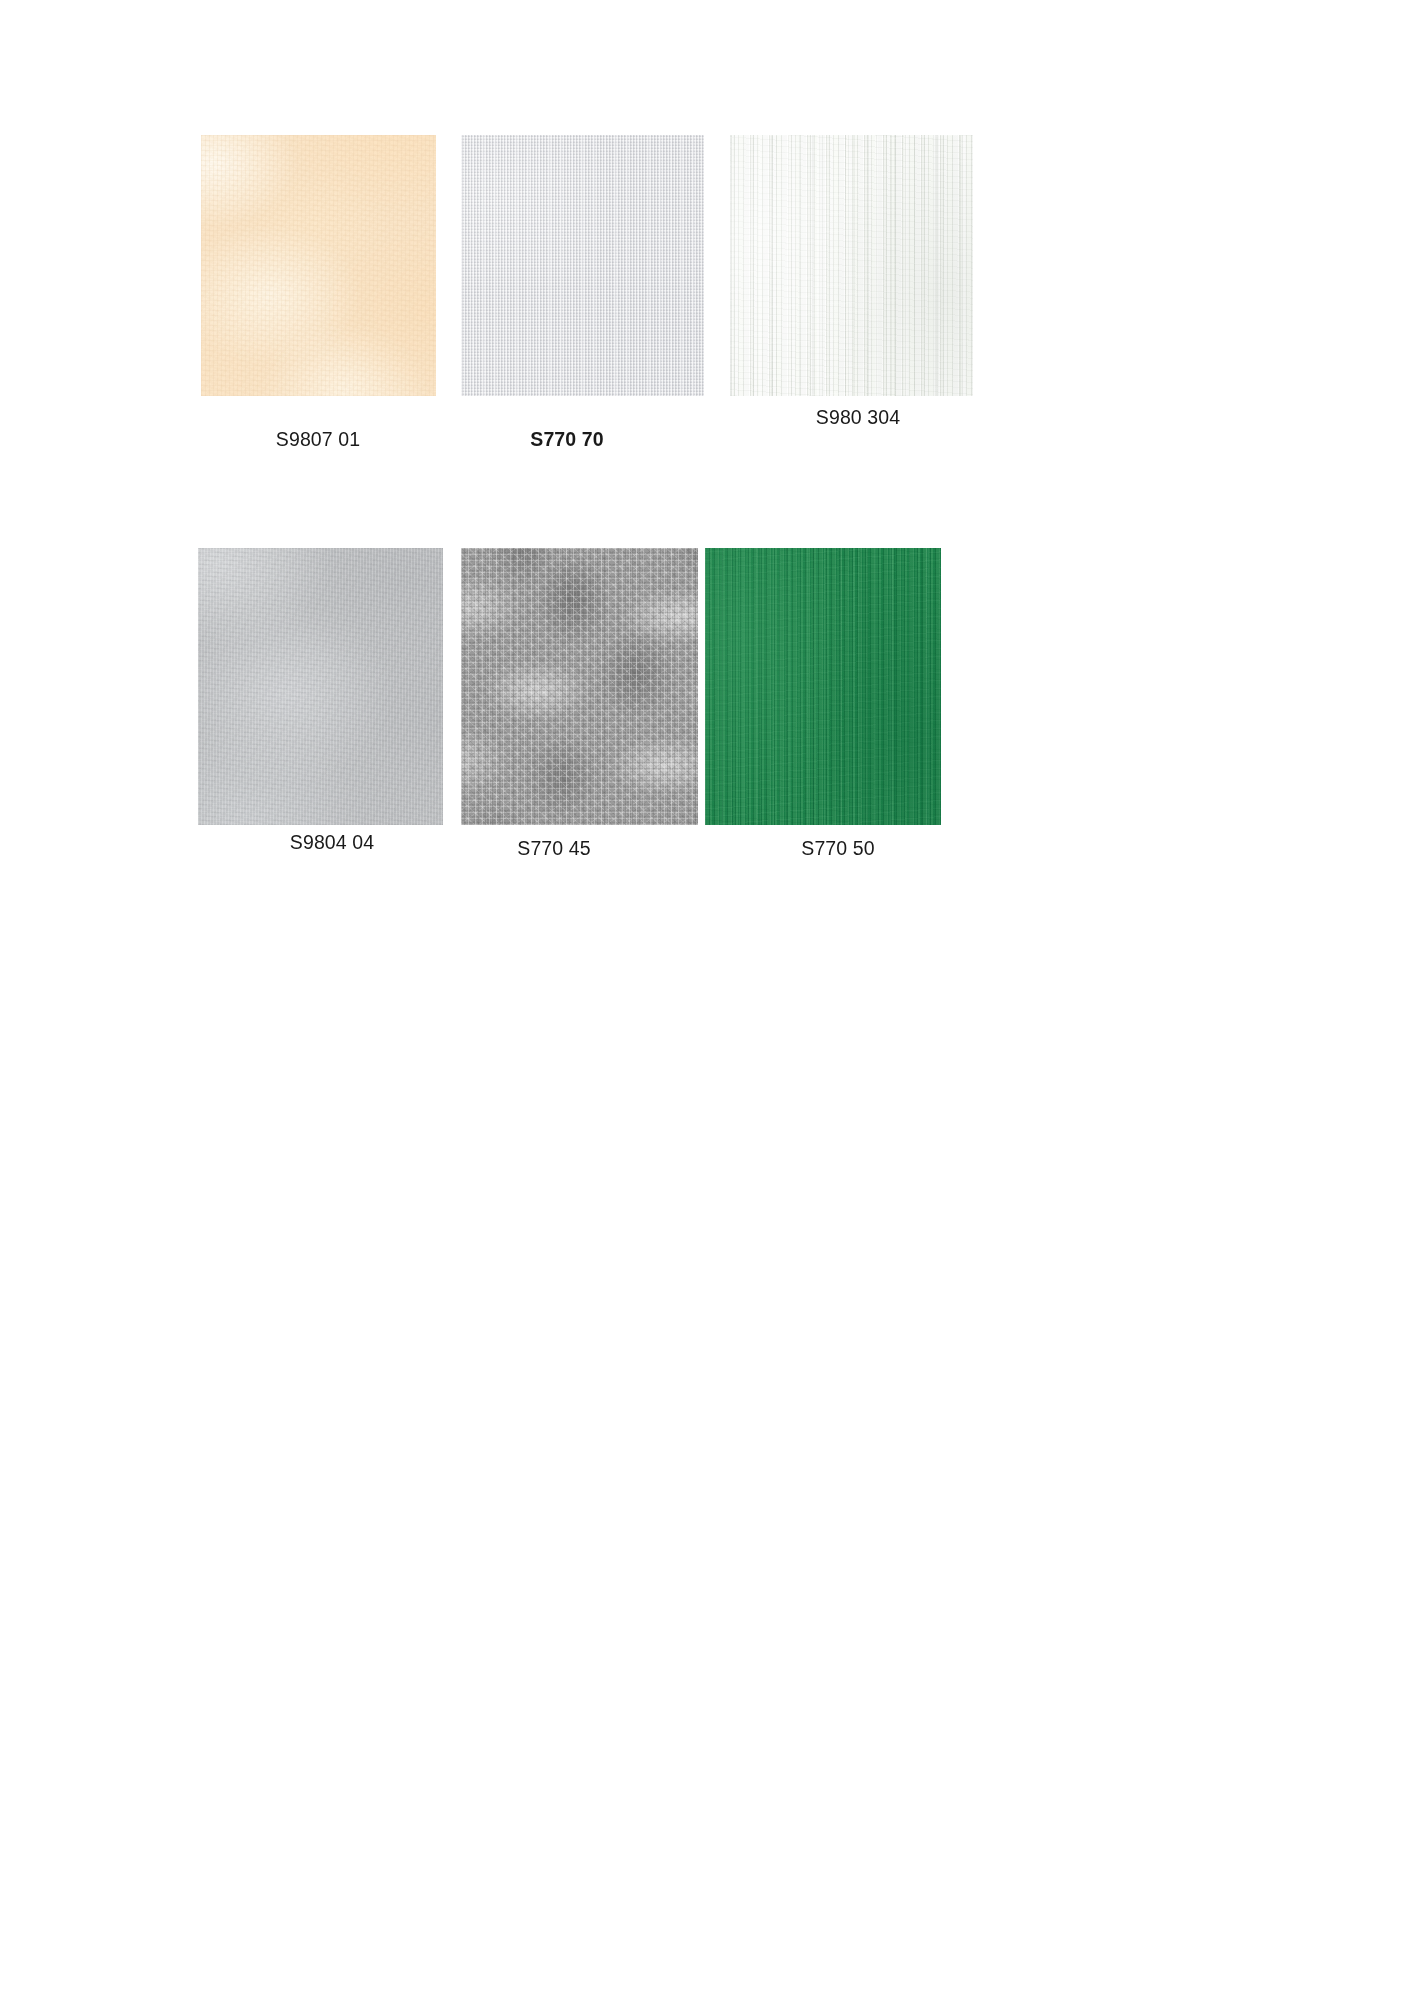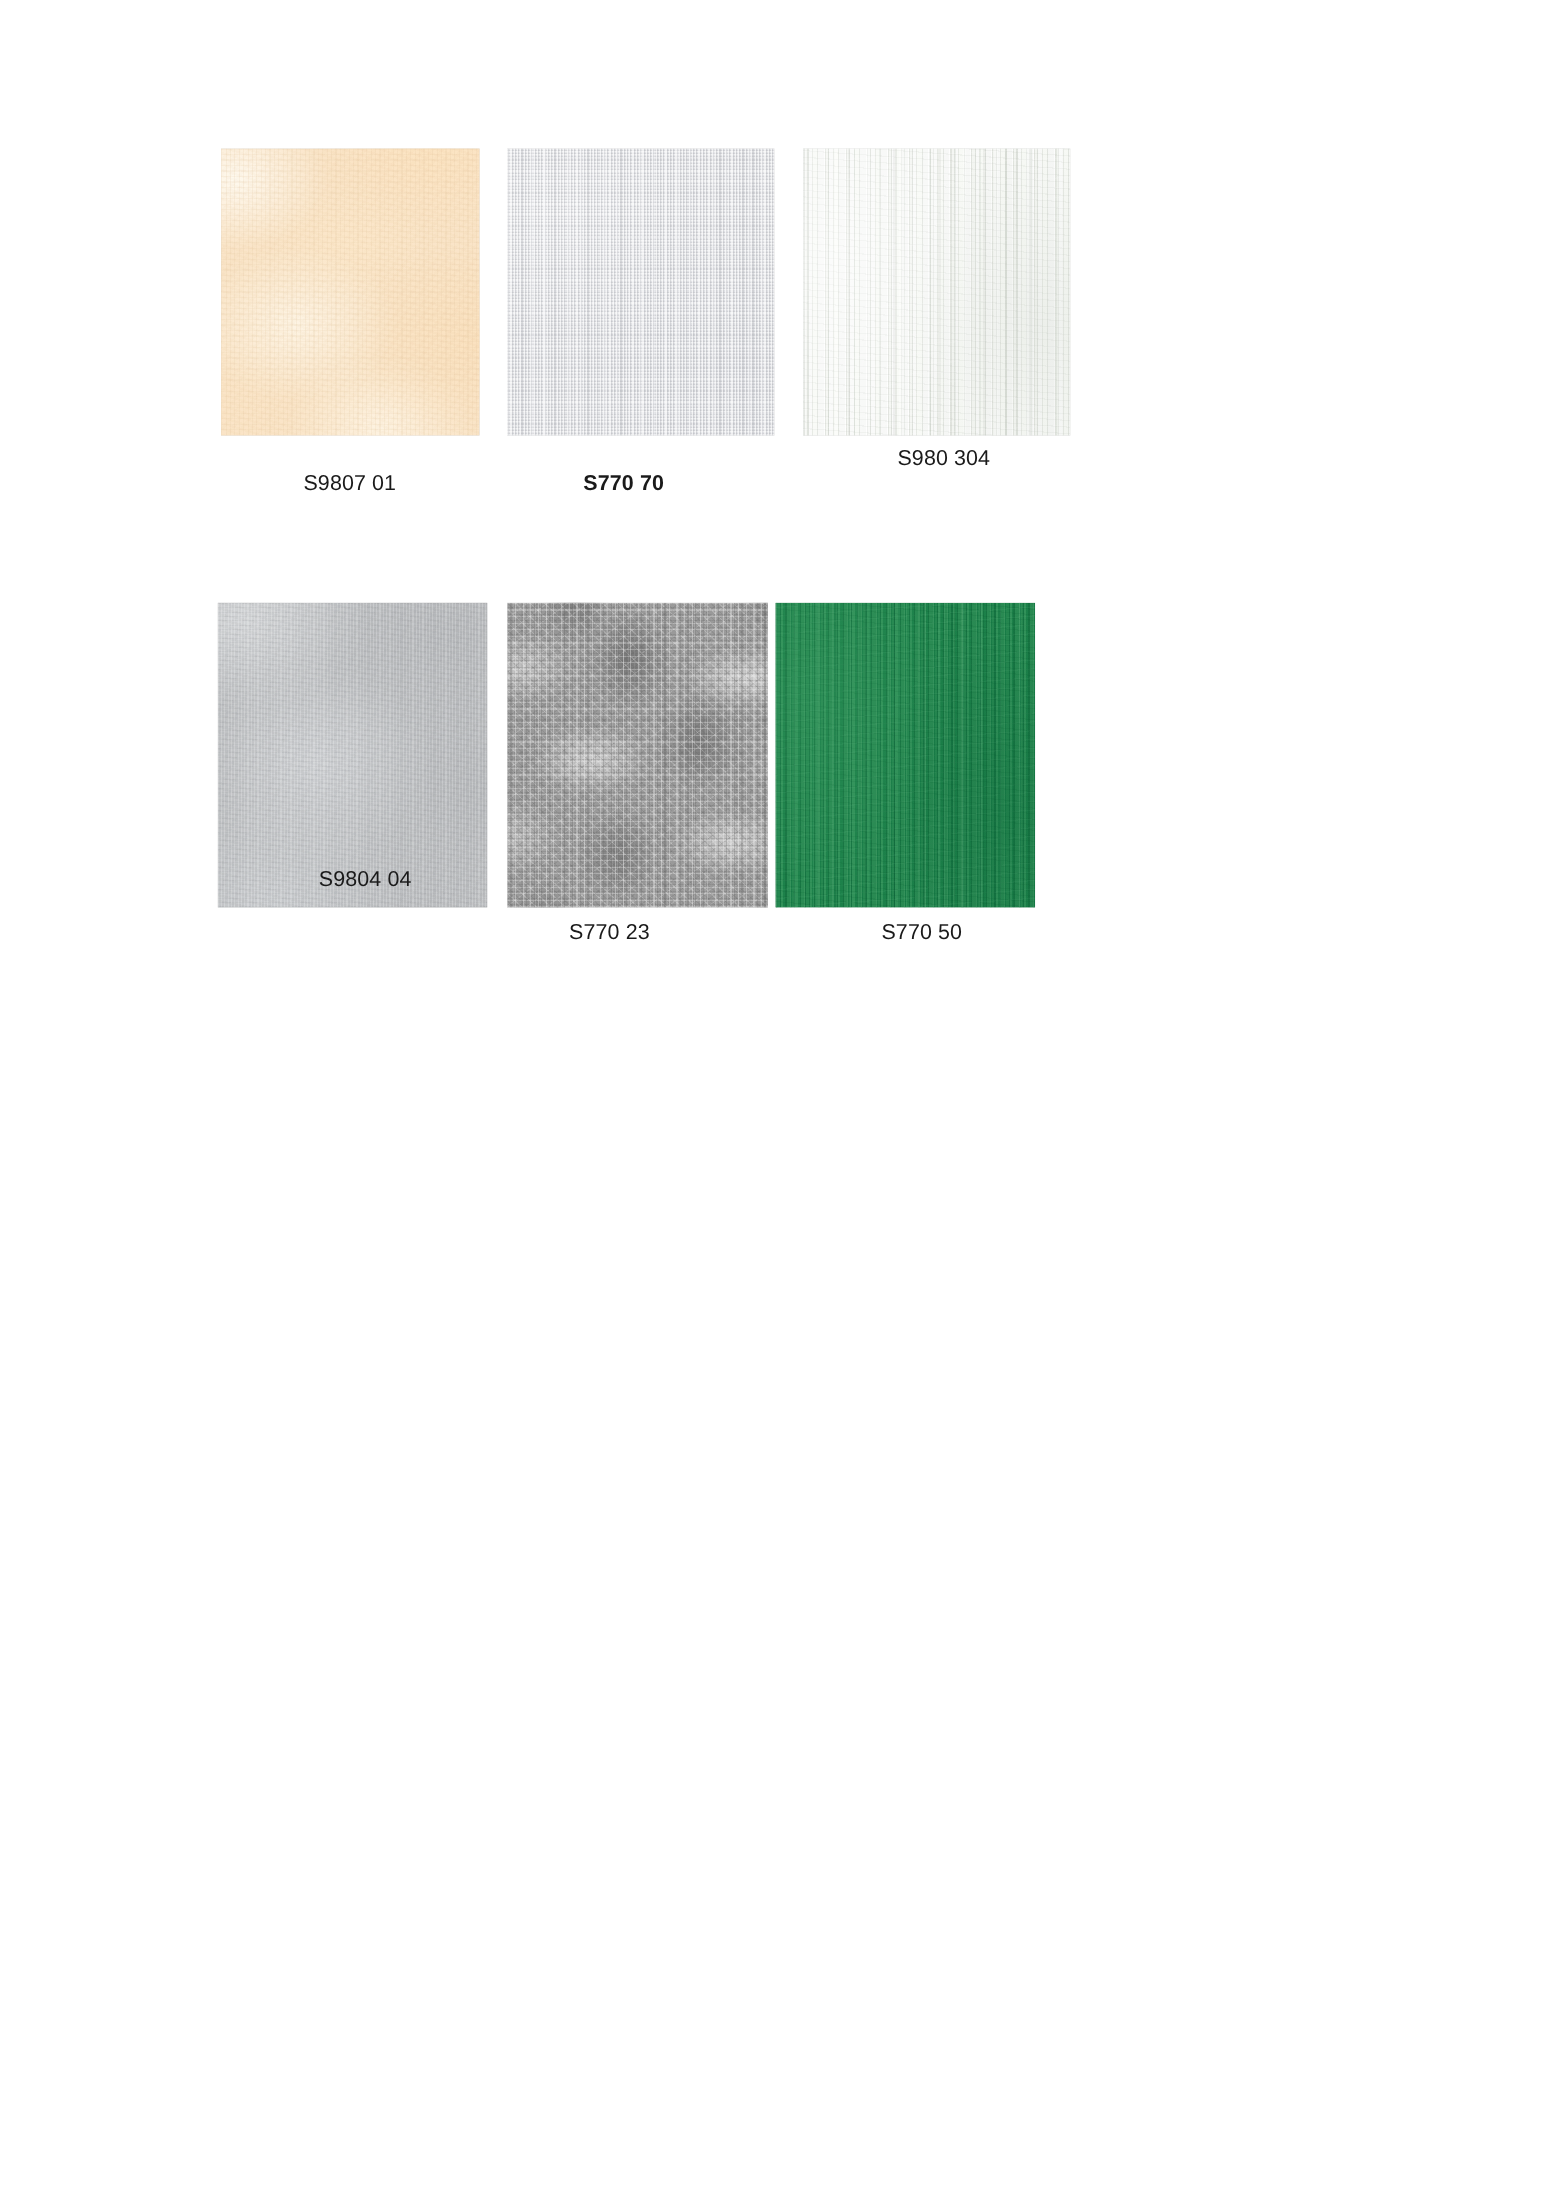--- a/index.html
+++ b/index.html
@@ -281,31 +281,31 @@
     <div class="swatch-caption" style="left:825px; top:408px;">S980 304</div>
 
     <div class="swatch-cell" style="left:165px; top:548px; width:245px; height:277px;">
       <div class="swatch-tile t-grey">
         <div class="base"></div>
         <div class="cloud"></div>
         <div class="weave"></div>
         <div class="grain"></div>
       </div>
     </div>
-    <div class="swatch-caption" style="left:299px; top:790px;">S9804 04</div>
+    <div class="swatch-caption" style="left:299px; top:833px;">S9804 04</div>
 
     <div class="swatch-cell" style="left:428px; top:548px; width:237px; height:277px;">
       <div class="swatch-tile t-distress">
         <div class="base"></div>
         <div class="blotch"></div>
         <div class="speck"></div>
         <div class="vlines"></div>
       </div>
     </div>
-    <div class="swatch-caption" style="left:521px; top:839px;">S770 23</div>
+    <div class="swatch-caption" style="left:521px; top:839px;">S770 45</div>
 
     <div class="swatch-cell" style="left:672px; top:548px; width:236px; height:277px;">
       <div class="swatch-tile t-green">
         <div class="base"></div>
         <div class="lines"></div>
         <div class="lines2"></div>
         <div class="fleck"></div>
         <div class="cloud"></div>
       </div>
     </div>

